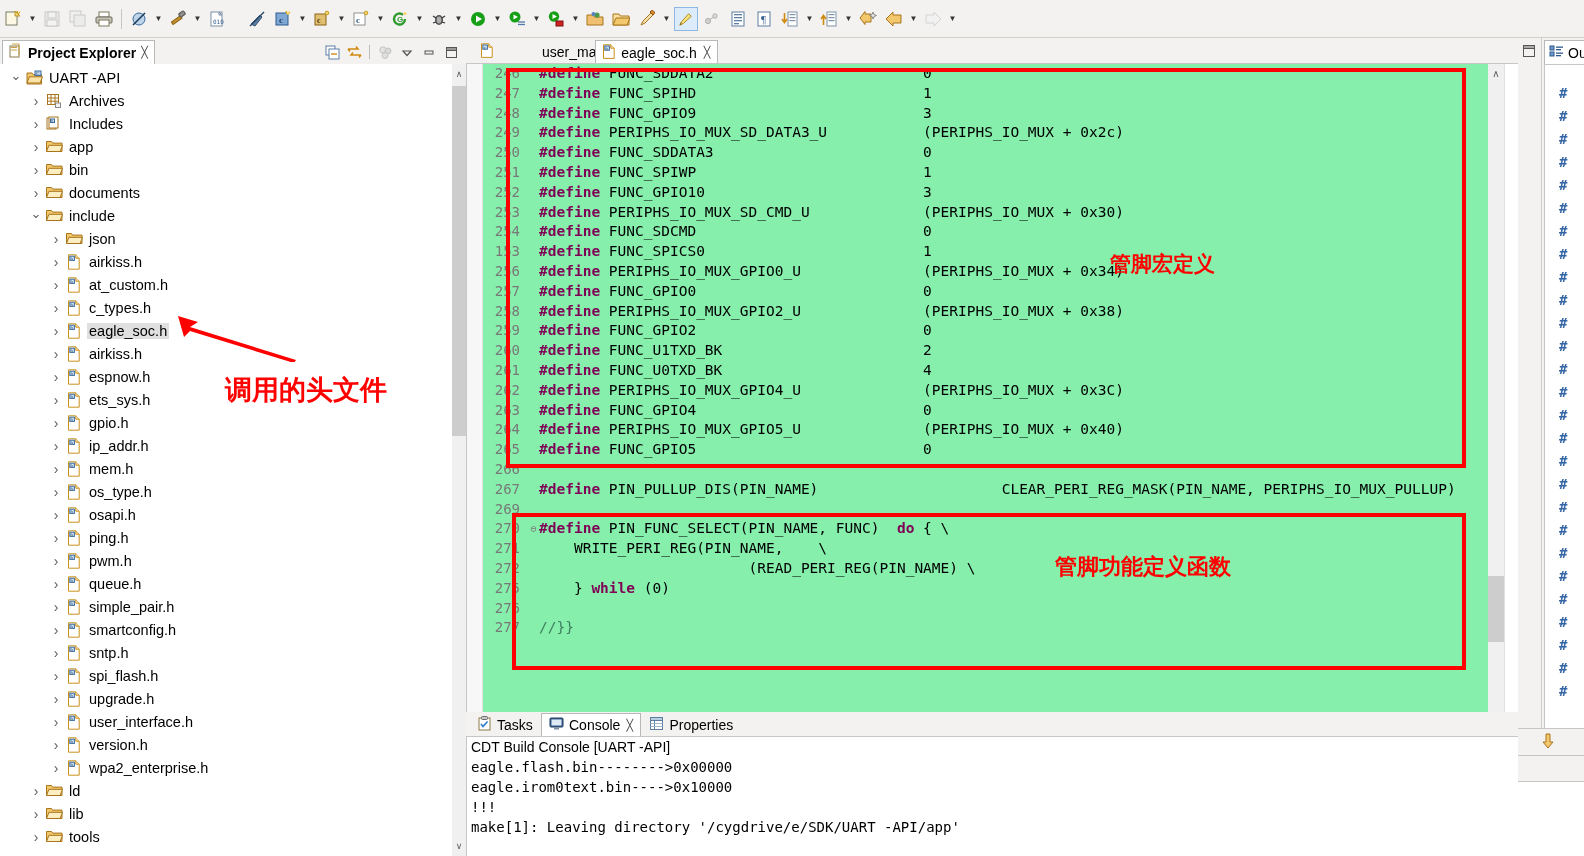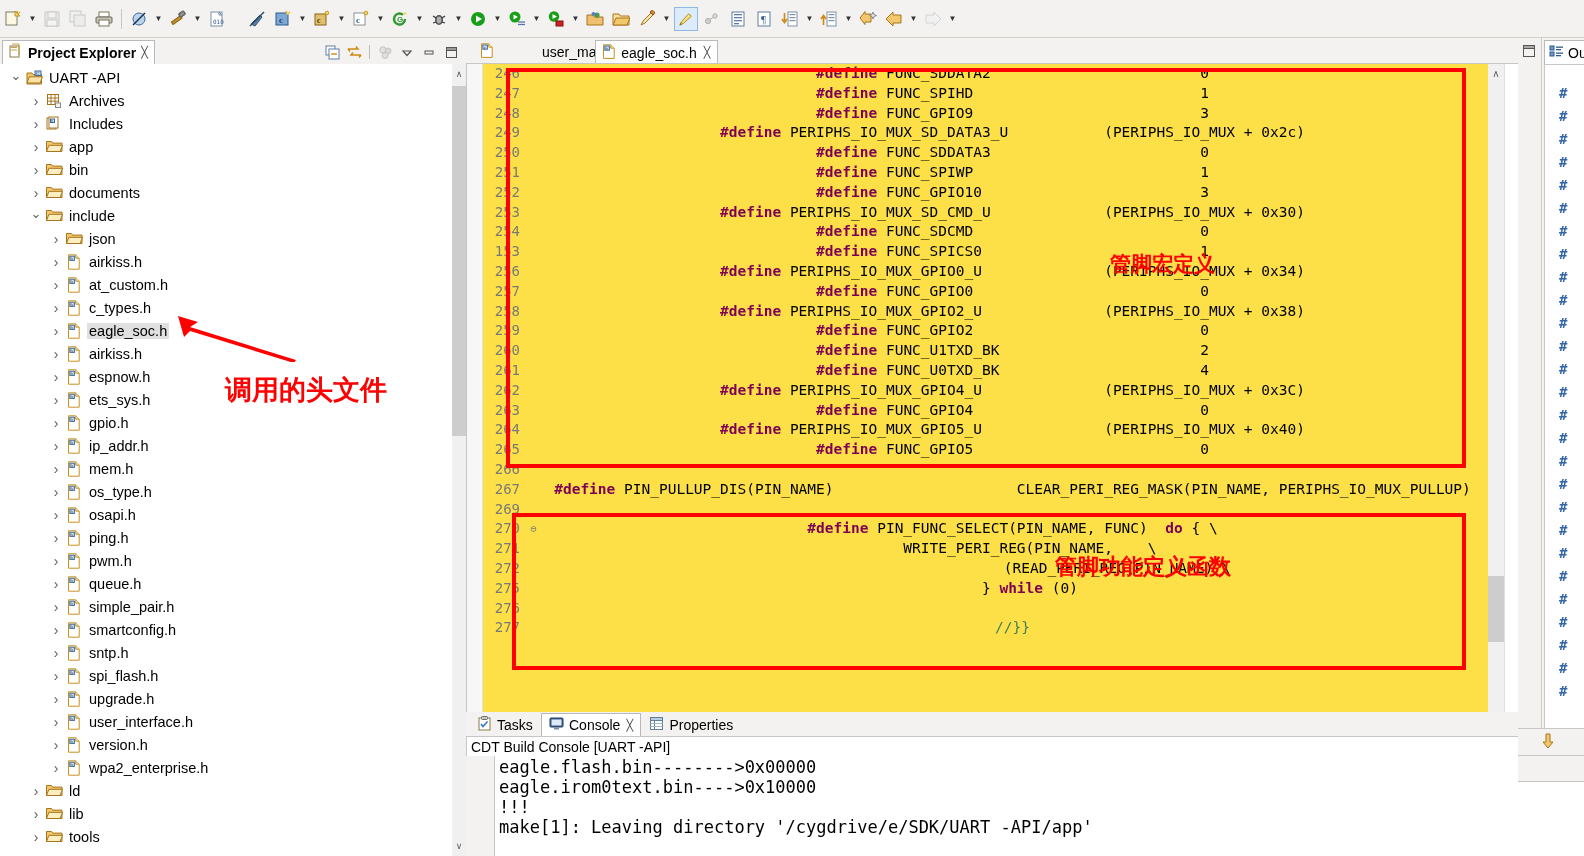--- a/index.html
+++ b/index.html
@@ -100,41 +100,41 @@
     position: absolute; top: 2px; height: 24px;
     display: flex; align-items: center; padding: 0 7px 0 6px;
     font-size: 14px; background: #f3f2f1;
   }
   .etab.active { background: #fff; border-top: 1px solid #b8b8b8; border-left: 1px solid #b8b8b8; border-right: 1px solid #b8b8b8; }
   .etab .lbl { margin-left: 5px; }
   .etab .x { margin-left: 7px; color: #4a4a4a; font-size: 11px; }
 
   #editor-body {
     position: absolute; left: 0; top: 25px; width: 1052px; height: 663px;
-    background: #fde047; border: 1px solid #c6c6c6; border-right: none;
+    background: #86efac; border: 1px solid #c6c6c6; border-right: none;
     overflow: hidden;
   }
   #ruler-left {
     position: absolute; left: 0; top: 0; width: 16px; height: 100%;
     background: #f7f7f7; border-right: 1px solid #e3e3e3;
   }
   #code {
     position: absolute; left: 17px; top: 0; right: 32px; height: 100%;
     overflow: hidden;
     font-family: "DejaVu Sans Mono", monospace;
     font-size: 14.5px;
     line-height: 19.8px;
   }
   .cline { display: flex; height: 19.8px; white-space: pre; }
   .lnum {
     width: 44px; min-width: 44px; text-align: right; padding-right: 8px;
     color: #787878; font-family: "DejaVu Sans Mono", monospace; font-size: 14px;
   }
   .fold { width: 11px; min-width: 11px; color:#7a7a7a; font-size: 10px; text-align:center; }
-  .ctext { flex: 1; color: #000; text-align: center; }
+  .ctext { flex: 1; color: #000; }
   .kw { color: #7f0055; font-weight: bold; }
   .cmt { color: #3f7f5f; }
 
   #ed-vscroll {
     position: absolute; right: 14px; top: 0; width: 16px; height: 663px; background: #f0f0f0;
   }
   #ed-vscroll .thumb { position: absolute; left: 0; top: 512px; width: 16px; height: 66px; background: #cdcdcd; }
   #ed-vscroll .sb-up, #ed-vscroll .sb-dn {
     position:absolute; left:0; width:16px; height:18px; display:flex; align-items:center; justify-content:center;
     color:#606060; font-size:10px;
@@ -168,22 +168,22 @@
   .ctab .lbl { margin-left: 5px; }
   .ctab .x { margin-left: 6px; color:#4a4a4a; font-size:11px; }
   #console-title {
     position: absolute; left: 0; top: 24px; width: 1052px; height: 20px;
     background: #fff; border-left: 1px solid #c6c6c6; border-top: 1px solid #c6c6c6;
     font-size: 14px; padding: 2px 0 0 4px; color: #000;
   }
   #console-out {
     position: absolute; left: 0; top: 44px; width: 1052px; height: 100px;
     background: #fff; border-left: 1px solid #c6c6c6;
-    font-family: "DejaVu Sans Mono", monospace; font-size: 17px; line-height: 20px;
-    padding: 1px 0 0 4px; white-space: pre; overflow: hidden; margin-left: 28px;
+    font-family: "DejaVu Sans Mono", monospace; font-size: 14px; line-height: 20px;
+    padding: 1px 0 0 4px; white-space: pre; overflow: hidden;
   }
 
   
   #right-strip {
     position: absolute; left: 1518px; top: 38px; width: 66px; height: 818px;
     background: #f3f2f1;
   }
   #right-minbar {
     position: absolute; left: 0; top: 0; width: 24px; height: 690px;
     background: #f3f2f1; border-right: 1px solid #d0cdc9;

